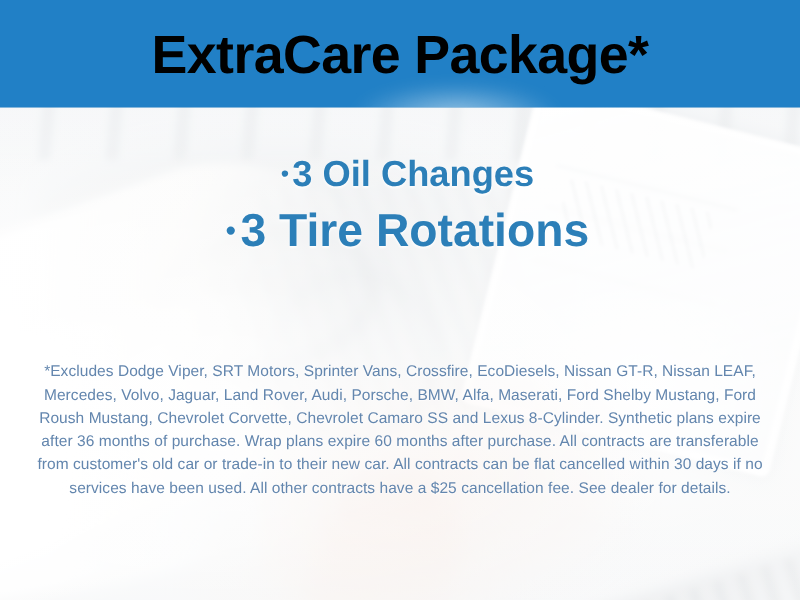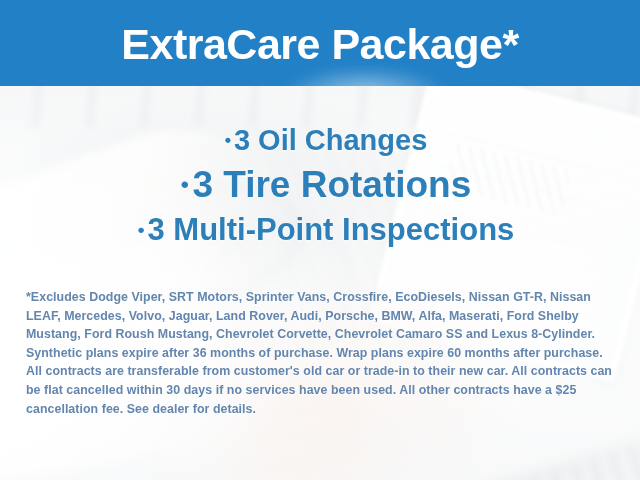--- a/index.html
+++ b/index.html
@@ -44,21 +44,21 @@
     filter: blur(6px);
   }
   .header-title {
     position: absolute;
     left: 0;
     top: 0;
     width: 640px;
     height: 86px;
     line-height: 88px;
     text-align: center;
-    color: #ffffff;
+    color: #000000;
     font-size: 43px;
     font-weight: bold;
     letter-spacing: -0.5px;
     white-space: nowrap;
     z-index: 2;
   }
 
   
   .photo-stage {
     position: absolute;
@@ -235,23 +235,24 @@
   .bl-1 { font-size: 29px; margin-bottom: 11px; }
   .bl-2 { font-size: 37px; margin-bottom: 11px; }
   .bl-3 { font-size: 31px; }
 
   
   .disclaimer {
     position: absolute;
     left: 26px;
     top: 288px;
     width: 588px;
+    text-align: center;
     color: #6386ae;
     font-size: 12.4px;
-    font-weight: bold;
+    font-weight: normal;
     line-height: 18.6px;
     letter-spacing: 0.05px;
     z-index: 20;
     text-shadow: 0 1px 1px rgba(255,255,255,0.8);
   }
 </style>
 </head>
 <body>
 
 <div id="ad-banner">
@@ -282,20 +283,17 @@
     <div class="header-title">ExtraCare Package*</div>
   </div>
 
   <div class="bullets">
     <div class="bullet-line bl-1">
       <span class="dot">•</span><span>3 Oil Changes</span>
     </div>
     <div class="bullet-line bl-2">
       <span class="dot">•</span><span>3 Tire Rotations</span>
     </div>
-    <div class="bullet-line bl-3">
-      <span class="dot">•</span><span>3 Multi-Point Inspections</span>
-    </div>
   </div>
 
   <div class="disclaimer">*Excludes Dodge Viper, SRT Motors, Sprinter Vans, Crossfire, EcoDiesels, Nissan GT-R, Nissan LEAF, Mercedes, Volvo, Jaguar, Land Rover, Audi, Porsche, BMW, Alfa, Maserati, Ford Shelby Mustang, Ford Roush Mustang, Chevrolet Corvette, Chevrolet Camaro SS and Lexus 8-Cylinder. Synthetic plans expire after 36 months of purchase. Wrap plans expire 60 months after purchase. All contracts are transferable from customer's old car or trade-in to their new car. All contracts can be flat cancelled within 30 days if no services have been used. All other contracts have a $25 cancellation fee. See dealer for details.</div>
 
 </div>
 
 </body></html>

